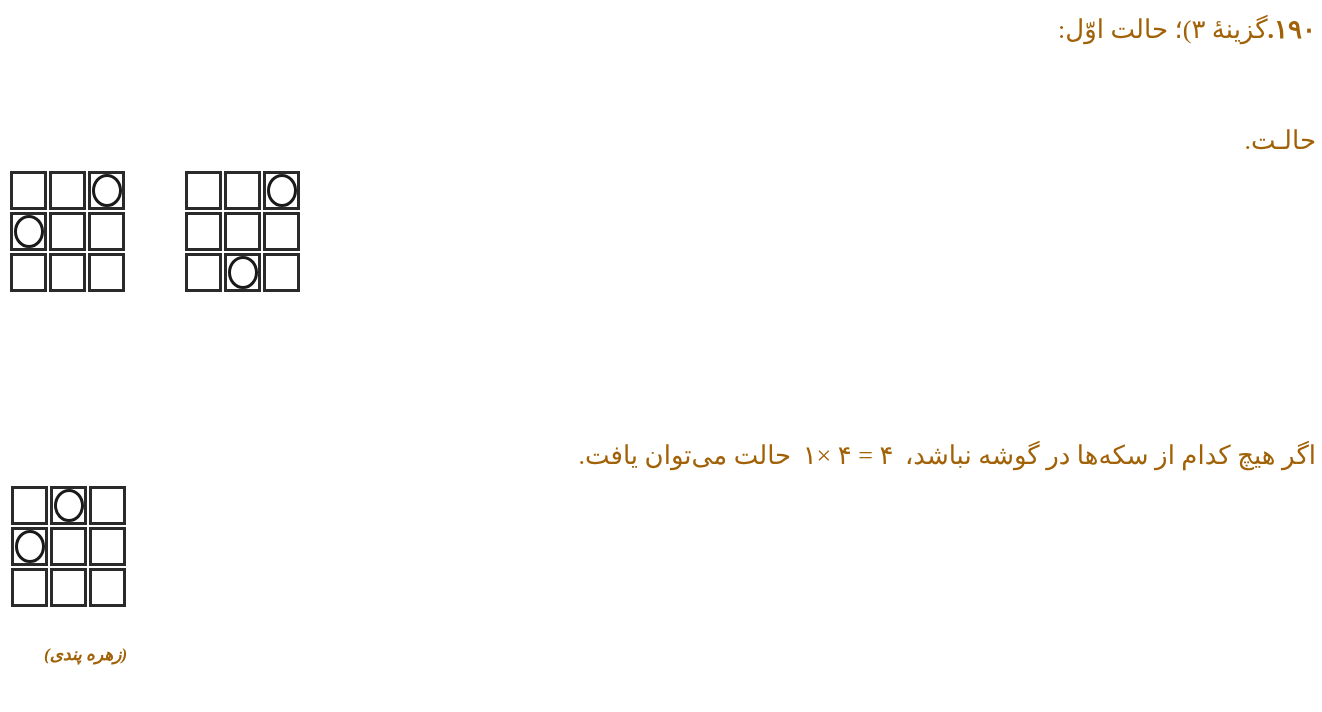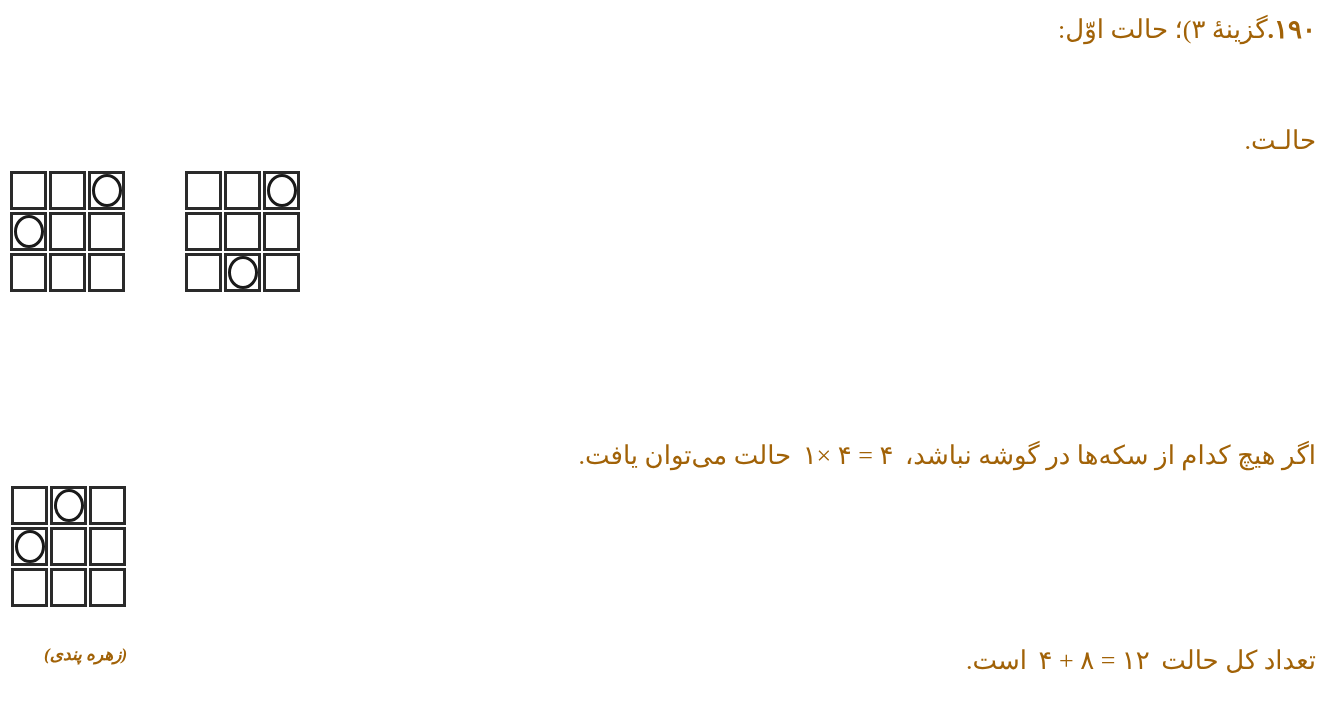--- a/index.html
+++ b/index.html
@@ -139,19 +139,14 @@
       <div class="grid-cell">
         <span class="coin"></span>
       </div>
       <div class="grid-cell"></div>
       <div class="grid-cell"></div>
       <div class="grid-cell"></div>
     </div>
 
   <div class="attribution">(زهره پندی)</div>
 
-  <div class="line total-line">
-    <span>تعداد کل حالت</span>
-    <span class="formula" dir="ltr">۴ + ۸ = ۱۲</span>
-    <span>است.</span>
-  </div>
 
 </div>
 
 </body></html>

